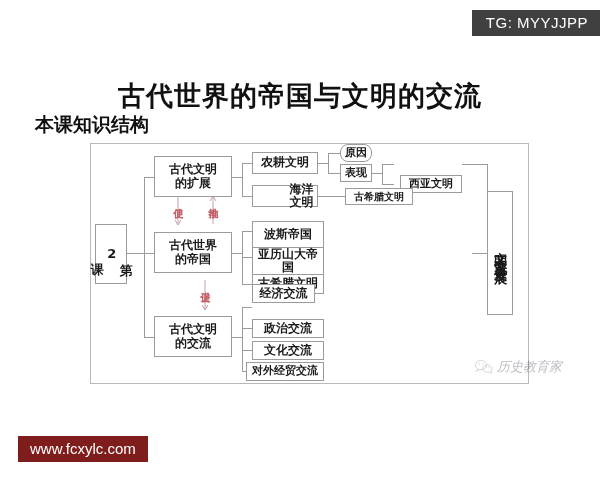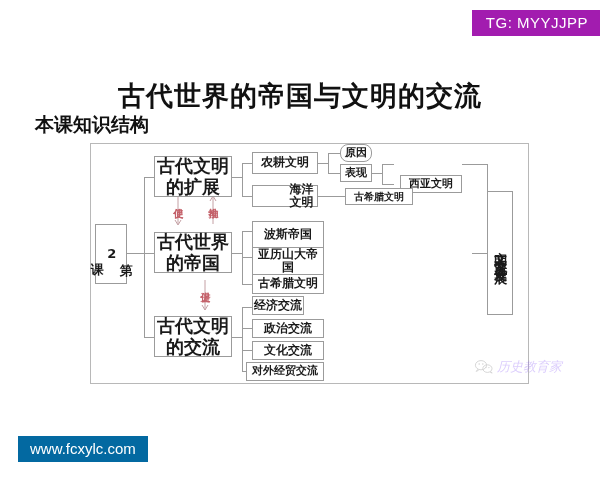--- a/index.html
+++ b/index.html
@@ -8,41 +8,41 @@
     background:#ffffff;
     font-family:"DejaVu Sans","Liberation Sans",sans-serif;
     position:relative;
     overflow:hidden;
   }
   .stage{position:absolute;left:0;top:0;width:600px;height:480px;}
 
   
   .wm-tg{
     position:absolute;right:0;top:10px;
-    background:#a21caf;color:#ffffff;
+    background:#404040;color:#ffffff;
     font-size:15px;letter-spacing:.5px;
     padding:4px 12px 5px 14px;
     font-family:"Liberation Sans",sans-serif;
     white-space:nowrap;
   }
   .wm-url{
     position:absolute;left:18px;bottom:18px;
-    background:#0369a1;color:#ffffff;
+    background:#7f1d1d;color:#ffffff;
     font-size:15px;
     padding:4px 12px 5px 12px;
     font-family:"Liberation Sans",sans-serif;
     white-space:nowrap;
   }
   .wm-wechat{
     position:absolute;left:474px;top:358px;
     display:flex;align-items:center;gap:3px;
     opacity:.30;
   }
   .wm-wechat .wm-text{
-    font-size:13px;color:#8b5cf6;
+    font-size:13px;color:#0f172a;
     font-family:"DejaVu Sans",sans-serif;
     font-style:italic;
     white-space:nowrap;
   }
 
   
   .title{
     position:absolute;left:0;top:78px;width:600px;
     text-align:center;
     font-size:27px;font-weight:700;color:#111;
@@ -76,21 +76,21 @@
     background:#ffffff;
     color:#1a1a1a;
     display:flex;
     align-items:center;
     justify-content:center;
     text-align:center;
     font-family:"DejaVu Sans",sans-serif;
     line-height:1.12;
     white-space:pre-line;
   }
-  .bx.big{font-size:18px;font-weight:600;}
+  .bx.big{font-size:12px;font-weight:600;}
   .bx.mid{font-size:12px;font-weight:600;}
   .bx.sml{font-size:11px;font-weight:600;}
   .bx.tiny{font-size:10px;font-weight:600;}
 
   
   .bx.vert{
     writing-mode:vertical-rl;
     text-orientation:upright;
     letter-spacing:2px;
     font-size:13px;font-weight:600;
@@ -214,21 +214,21 @@
   <div class="bx sml" style="left:400px;top:175px;width:62px;height:18px;">西亚文明</div>
 
   <div class="bx tiny" style="left:345px;top:188px;width:68px;height:17px;">古希腊文明</div>
 
   <div class="bx mid" style="left:252px;top:221px;width:72px;height:28px;">波斯帝国</div>
 
   <div class="bx mid" style="left:252px;top:247px;width:72px;height:28px;">亚历山大帝国</div>
 
   <div class="bx mid" style="left:252px;top:274px;width:72px;height:20px;">古希腊文明</div>
 
-  <div class="bx mid" style="left:252px;top:296px;width:52px;height:19px;">经济交流</div>
+  <div class="bx mid" style="left:252px;top:284px;width:63px;height:19px;">经济交流</div>
 
   <div class="bx mid" style="left:252px;top:319px;width:72px;height:19px;">政治交流</div>
 
   <div class="bx mid" style="left:252px;top:341px;width:72px;height:19px;">文化交流</div>
 
   <div class="bx sml" style="left:246px;top:362px;width:78px;height:19px;">对外经贸交流</div>
 
   <div class="bx vert-long" style="left:487px;top:191px;width:26px;height:124px;">文明交流互鉴发展</div>
 
   <div class="rel" style="left:173px;top:200px;">促使</div>

